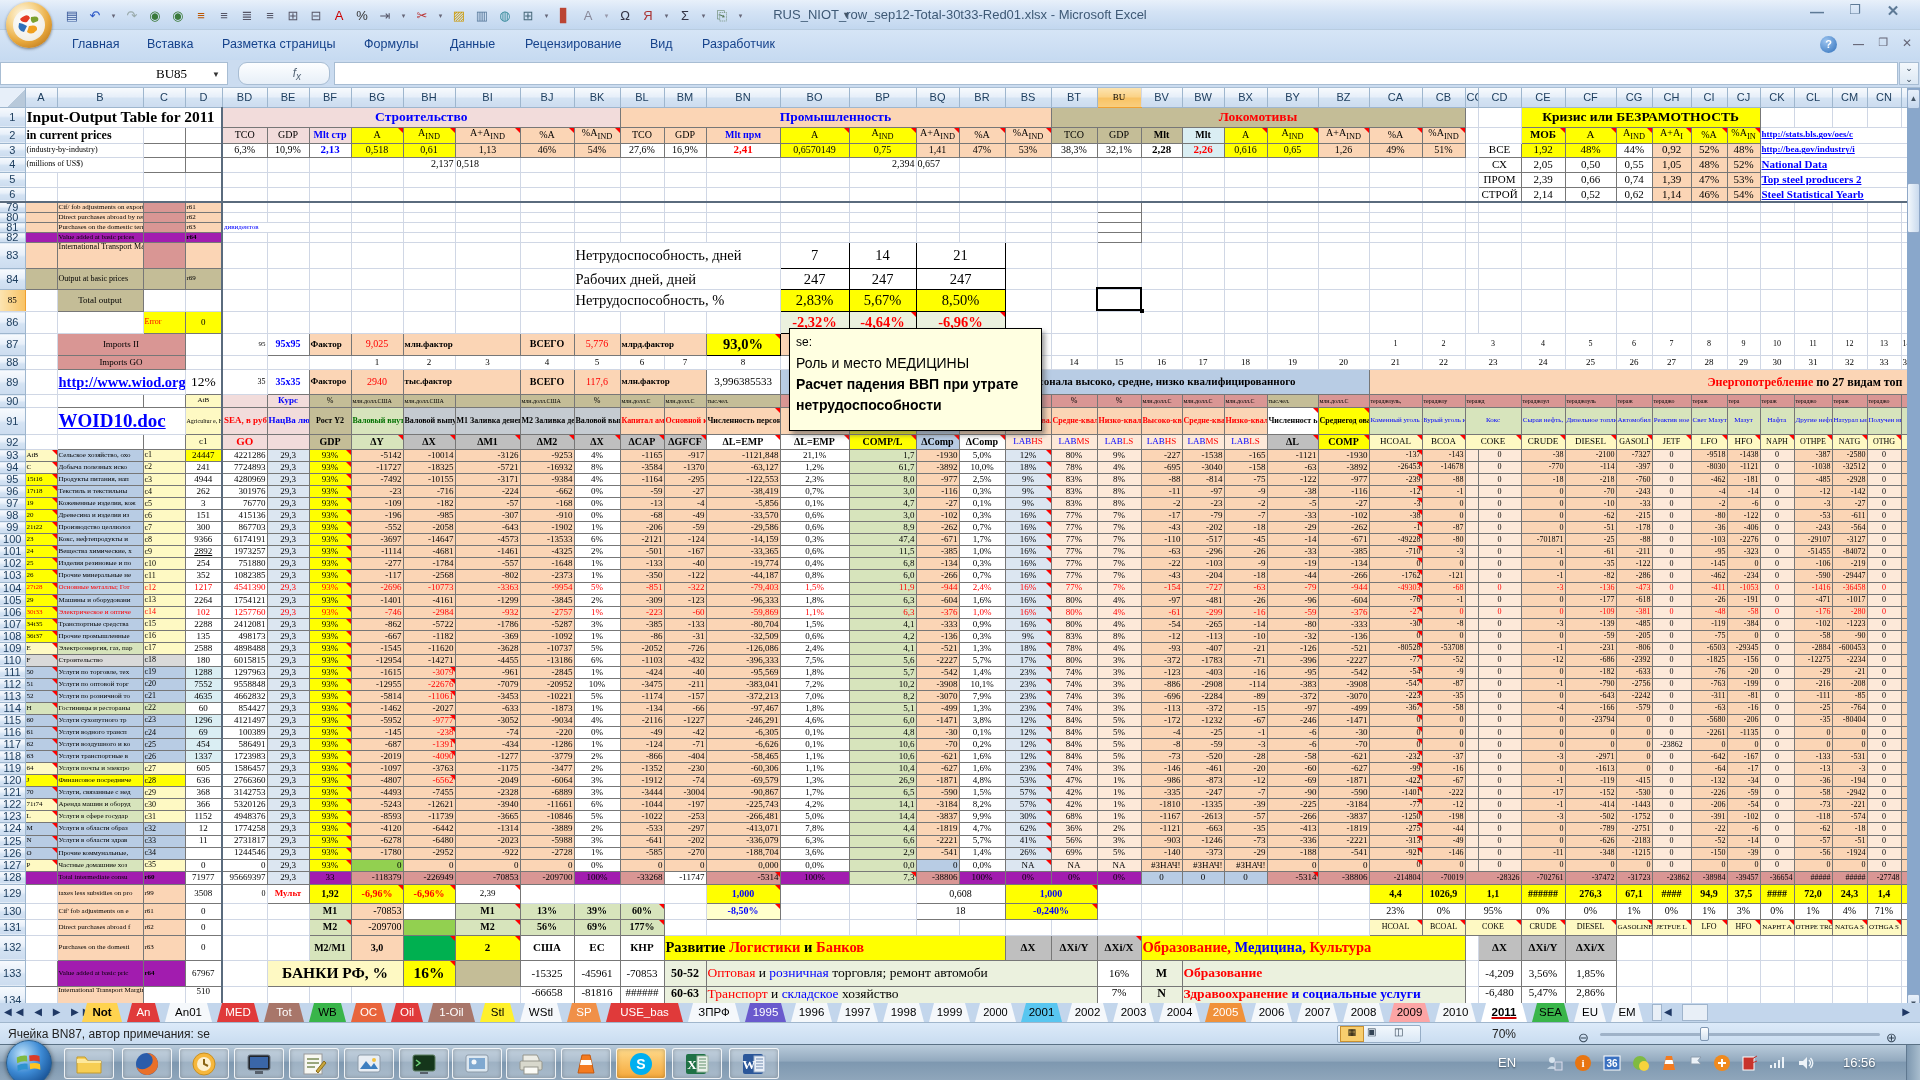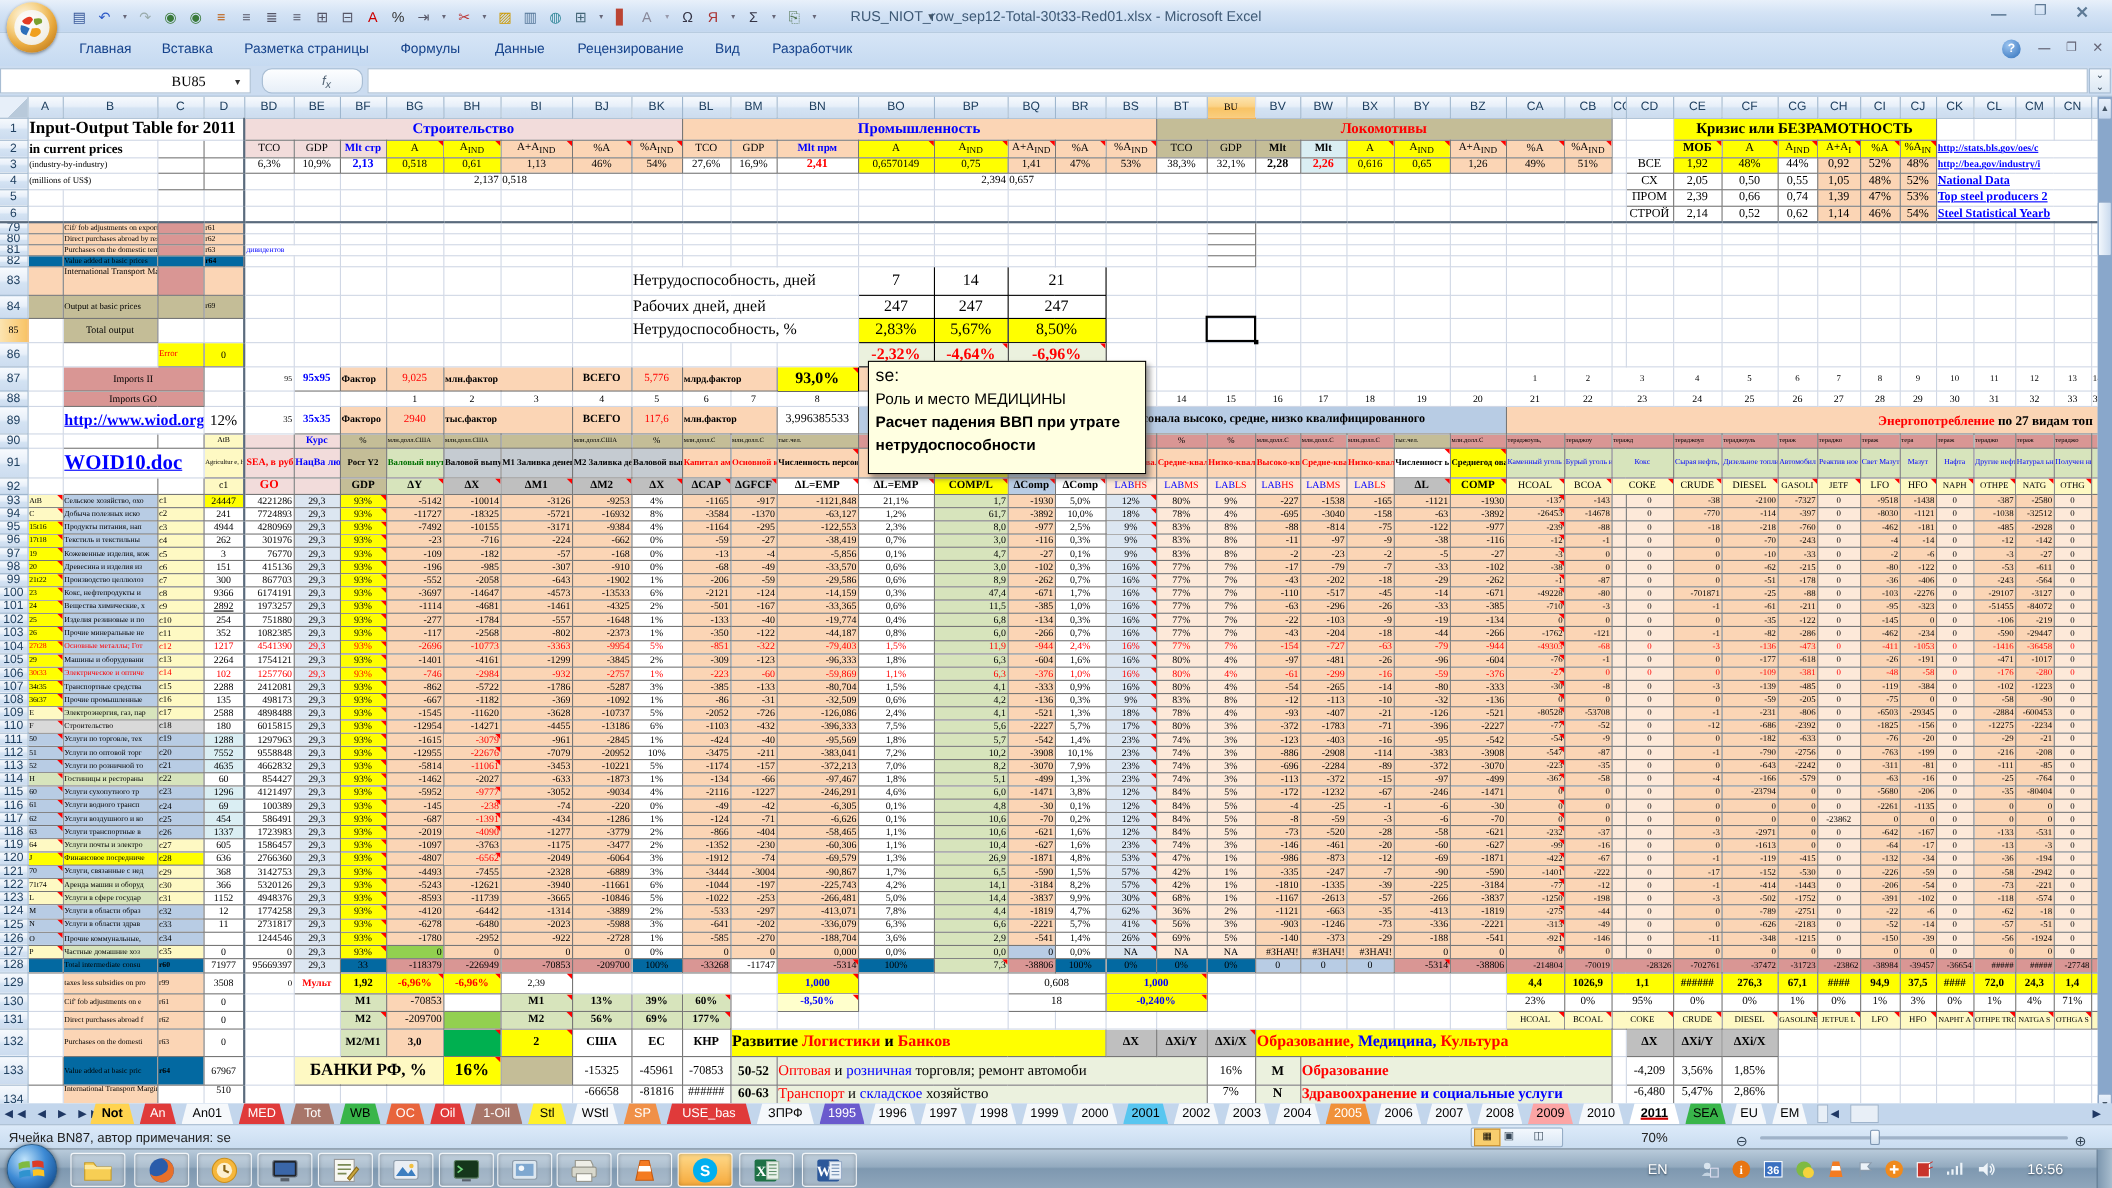--- a/index.html
+++ b/index.html
@@ -15,21 +15,21 @@
  border-right:1px solid #D0D7E5;border-bottom:1px solid #D0D7E5}
 td.k{border-right:1px solid #777;border-bottom:1px solid #777}
 td.k2{border:1.5px solid #000}
 .ch,.rh{background:linear-gradient(#F7FAFD,#E7EFF9 45%,#D4E3F3 55%,#CCDCEF);
  font-family:"Liberation Sans",sans-serif;font-size:11px;line-height:9px;color:#204060;
  border-right:1px solid #9EB6CE;border-bottom:1px solid #9EB6CE;font-weight:normal}
 .chs{background:linear-gradient(#FCE4B0,#FBD388 45%,#F8C365 55%,#F9CE7E);border-bottom:1px solid #F0A030}
 .rhs{background:linear-gradient(90deg,#FCE4B0,#F8C365);border-right:1px solid #F0A030}
 .wh{background:#fff}.or{background:#FBD5B5}.cr{background:#FDE9D9}.yl{background:#FFFF00}
 .lgn{background:#EBF1DE}.gn{background:#D7E4BC}.gn2{background:#fef9c3}.gnB{background:#92D050}
-.gnD{background:#00B050}.bl{background:#DCE6F1}.bl2{background:#B8CCE4}.bl3{background:#0369a1}
+.gnD{background:#00B050}.bl{background:#DCE6F1}.bl2{background:#B8CCE4}.bl3{background:#a21caf}
 .cy{background:#DAEEF3}.rs{background:#D99694}.tan{background:#C4BD97}
 .gy{background:#BFBFBF}.gy2{background:#D9D9D9}.gy3{background:#C5CBD1}.pk{background:#F2DCDB}
 .o2{background:#fef9c3}.ly{background:#FFFFCC}
 .rt{color:#FF0000}.bt{color:#0000FF}.gt{color:#007000}.blk{color:#000}
 .b{font-weight:bold}.L{text-align:left}.R{text-align:right}.top{vertical-align:top}
 .f6{font-size:6px}.f7{font-size:7px}.f8{font-size:8px}.f9{font-size:9px}.f10{font-size:10px}
 .f11{font-size:11px}.f12{font-size:12px}.f13{font-size:13.5px}.f14{font-size:14.5px}
 .f15{font-size:15.5px}.f17{font-size:19px}
 .sf{font-family:"Liberation Serif",serif}
 .link{color:#0000FF;text-decoration:underline;font-family:"Liberation Serif",serif;font-weight:bold}
@@ -2841,21 +2841,21 @@
           <td class=""></td>
           <td class=""></td>
           <td class=""></td>
           <td class=""></td>
         </tr>
       </tbody>
     </table>
   </div>
 <div class="ov" style="left:1096px;top:287px;width:46px;height:24px;border:2px solid #000;z-index:30"></div>
 <div class="ov" style="left:1140px;top:309px;width:4px;height:4px;background:#000;z-index:31"></div>
-<div class="ov" style="left:789px;top:328px;width:253px;height:103px;background:#FFFFE1;border:1px solid #000;box-shadow:3px 4px 5px rgba(90,90,90,.6);z-index:40;padding:2px 6px;font-size:14px;line-height:21px;color:#000"><span style="font-size:16px">se:</span><br>Роль и место МЕДИЦИНЫ<br><b>Расчет падения ВВП при утрате<br>нетрудоспособности</b></div>
+<div class="ov" style="left:789px;top:328px;width:253px;height:103px;background:#FFFFE1;border:1px solid #000;box-shadow:3px 4px 5px rgba(90,90,90,.6);z-index:40;padding:2px 6px;font-size:14px;line-height:21px;color:#000"><span style="font-size:12px">se:</span><br>Роль и место МЕДИЦИНЫ<br><b>Расчет падения ВВП при утрате<br>нетрудоспособности</b></div>
 <div class="ov" style="left:1907px;top:88px;width:13px;height:915px;background:#89A7CB"></div>
 <div class="ov" style="left:1907px;top:89px;width:13px;height:20px;background:linear-gradient(#E8F0FA,#C6D8EE);border:1px solid #8FA8C8;border-radius:2px;color:#456;font-size:8px;text-align:center;line-height:18px">▲</div>
 <div class="ov" style="left:1907px;top:183px;width:13px;height:50px;background:linear-gradient(90deg,#F2F7FC,#C9DAEE);border:1px solid #8FA8C8;border-radius:2px"></div>
 <div class="ov" style="left:1907px;top:994px;width:13px;height:20px;background:linear-gradient(#E8F0FA,#C6D8EE);border:1px solid #8FA8C8;border-radius:2px;color:#456;font-size:8px;text-align:center;line-height:18px">▼</div>
 <div class="ov" style="left:0;top:1003px;width:1920px;height:19px;background:#C3D6EC;z-index:20">
     <div style="position:absolute;left:4px;top:3px;font-size:10px;color:#1F3864;letter-spacing:4px">◀◀ ◀ ▶ ▶▶</div>
     <div style="position:absolute;left:82px;top:0;width:40px;height:19px;background:#FFD34F;color:#000;font-size:11.5px;text-align:center;line-height:18px;font-weight:bold;clip-path:polygon(5px 0,calc(100% - 5px) 0,100% 100%,0 100%)">Not</div>
     <div style="position:absolute;left:127px;top:0;width:33px;height:19px;background:#E03A3A;color:#fff;font-size:11.5px;text-align:center;line-height:18px;clip-path:polygon(5px 0,calc(100% - 5px) 0,100% 100%,0 100%)">An</div>
     <div style="position:absolute;left:165px;top:0;width:47px;height:19px;background:#F5F8FB;color:#000;font-size:11.5px;text-align:center;line-height:18px;clip-path:polygon(5px 0,calc(100% - 5px) 0,100% 100%,0 100%)">An01</div>
     <div style="position:absolute;left:217px;top:0;width:42px;height:19px;background:#E03A3A;color:#fff;font-size:11.5px;text-align:center;line-height:18px;clip-path:polygon(5px 0,calc(100% - 5px) 0,100% 100%,0 100%)">MED</div>

